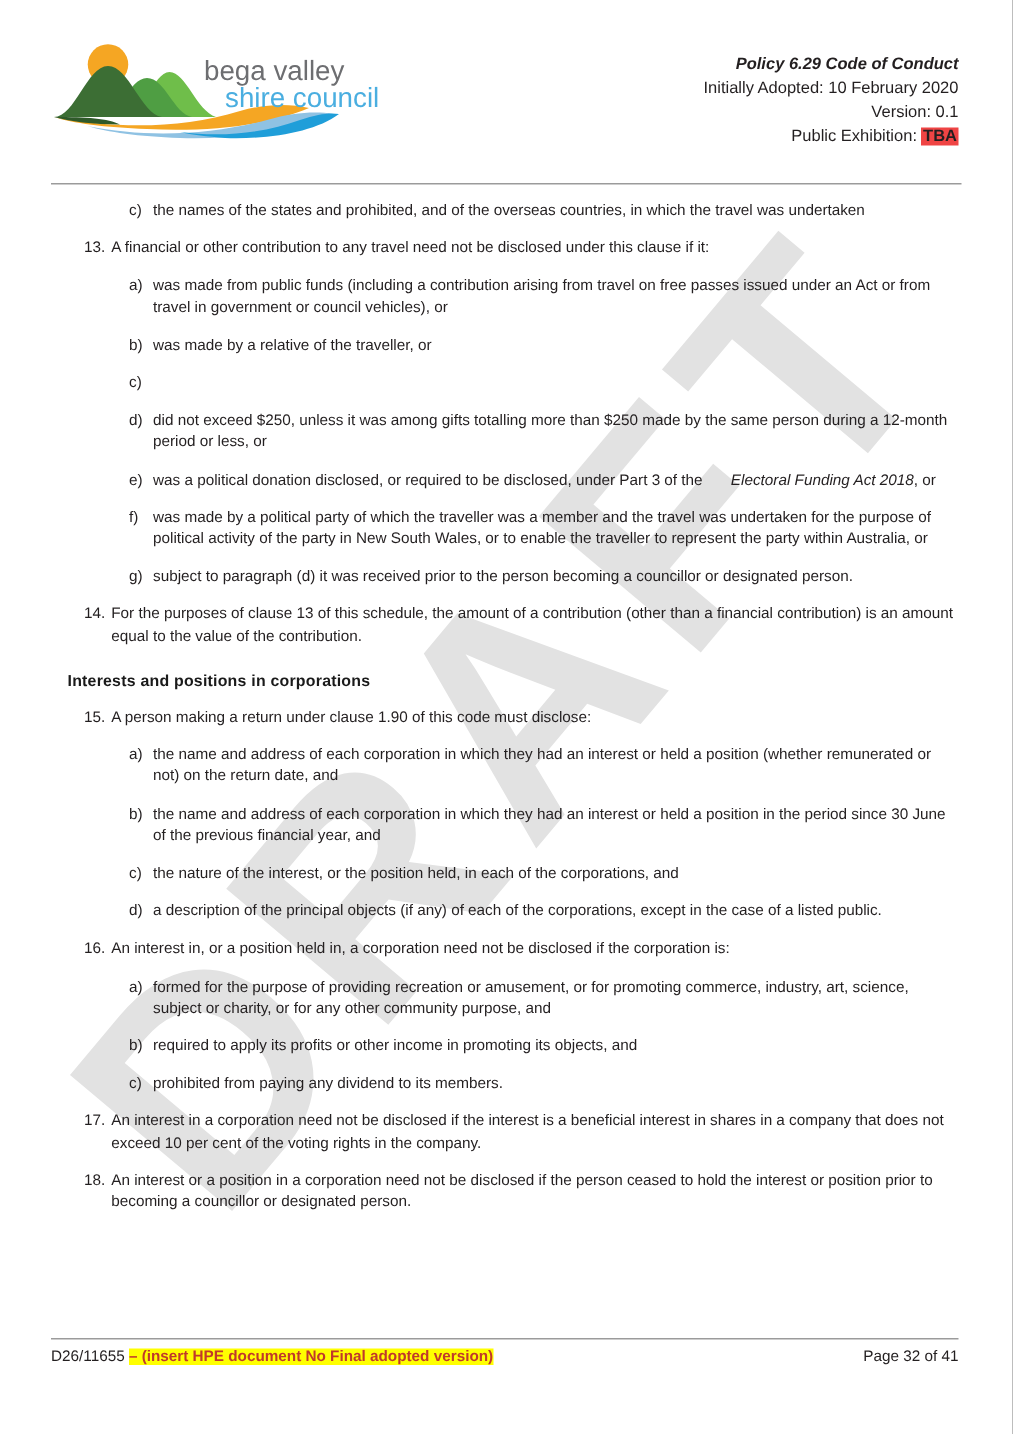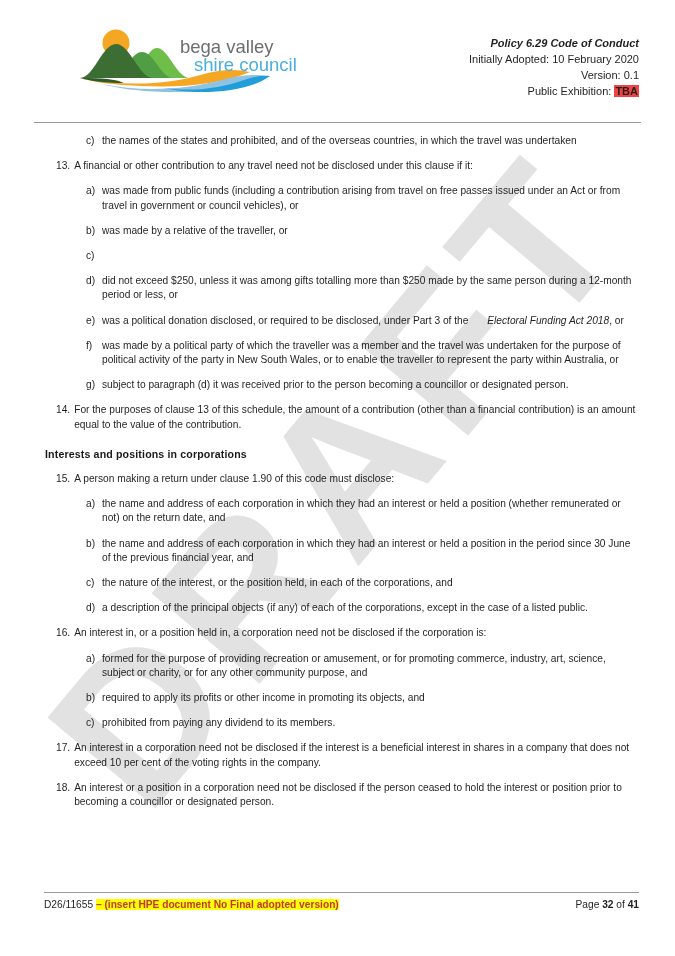--- a/index.html
+++ b/index.html
@@ -38,21 +38,20 @@
   
   .header {
     position: relative;
     z-index: 3;
     display: flex;
     align-items: flex-start;
     justify-content: space-between;
     padding: 26px 36px 0 28px;
     height: 88px;
     box-sizing: border-box;
-    margin-left: 44px;
   }
   .logo {
     position: relative;
     width: 232px;
     height: 70px;
     flex: 0 0 auto;
   }
   .logo svg { display: block; }
 
   .doc-meta {
@@ -125,21 +124,21 @@
     font-weight: 700;
     letter-spacing: 0.15px;
     color: #1a1a1a;
   }
 
   em.ital { font-style: italic; margin-left: 16px; }
 
   
   .footer-wrap {
     position: absolute;
-    left: 10px;
+    left: 0;
     right: 0;
     bottom: 44px;
     z-index: 3;
     padding: 0 36px 0 34px;
     box-sizing: border-box;
   }
   .footer-rule {
     border: 0;
     border-top: 1px solid #9b9b9b;
     margin: 0 0 5px 0;
@@ -151,21 +150,21 @@
     font-size: 10.2px;
     line-height: 14px;
   }
   .footer-left .doc-id { color: #231f20; }
   .footer-left .hpe {
     background: #ffff00;
     color: #c0392b;
     font-weight: 600;
   }
   .footer-right { color: #231f20; }
-  .footer-right b { font-weight: 700; }
+  .footer-right b { font-weight: 400; }
 </style>
 </head>
 <body>
 
 <div class="page">
 
   <div class="watermark">DRAFT</div>
 
   <div class="header">
 

